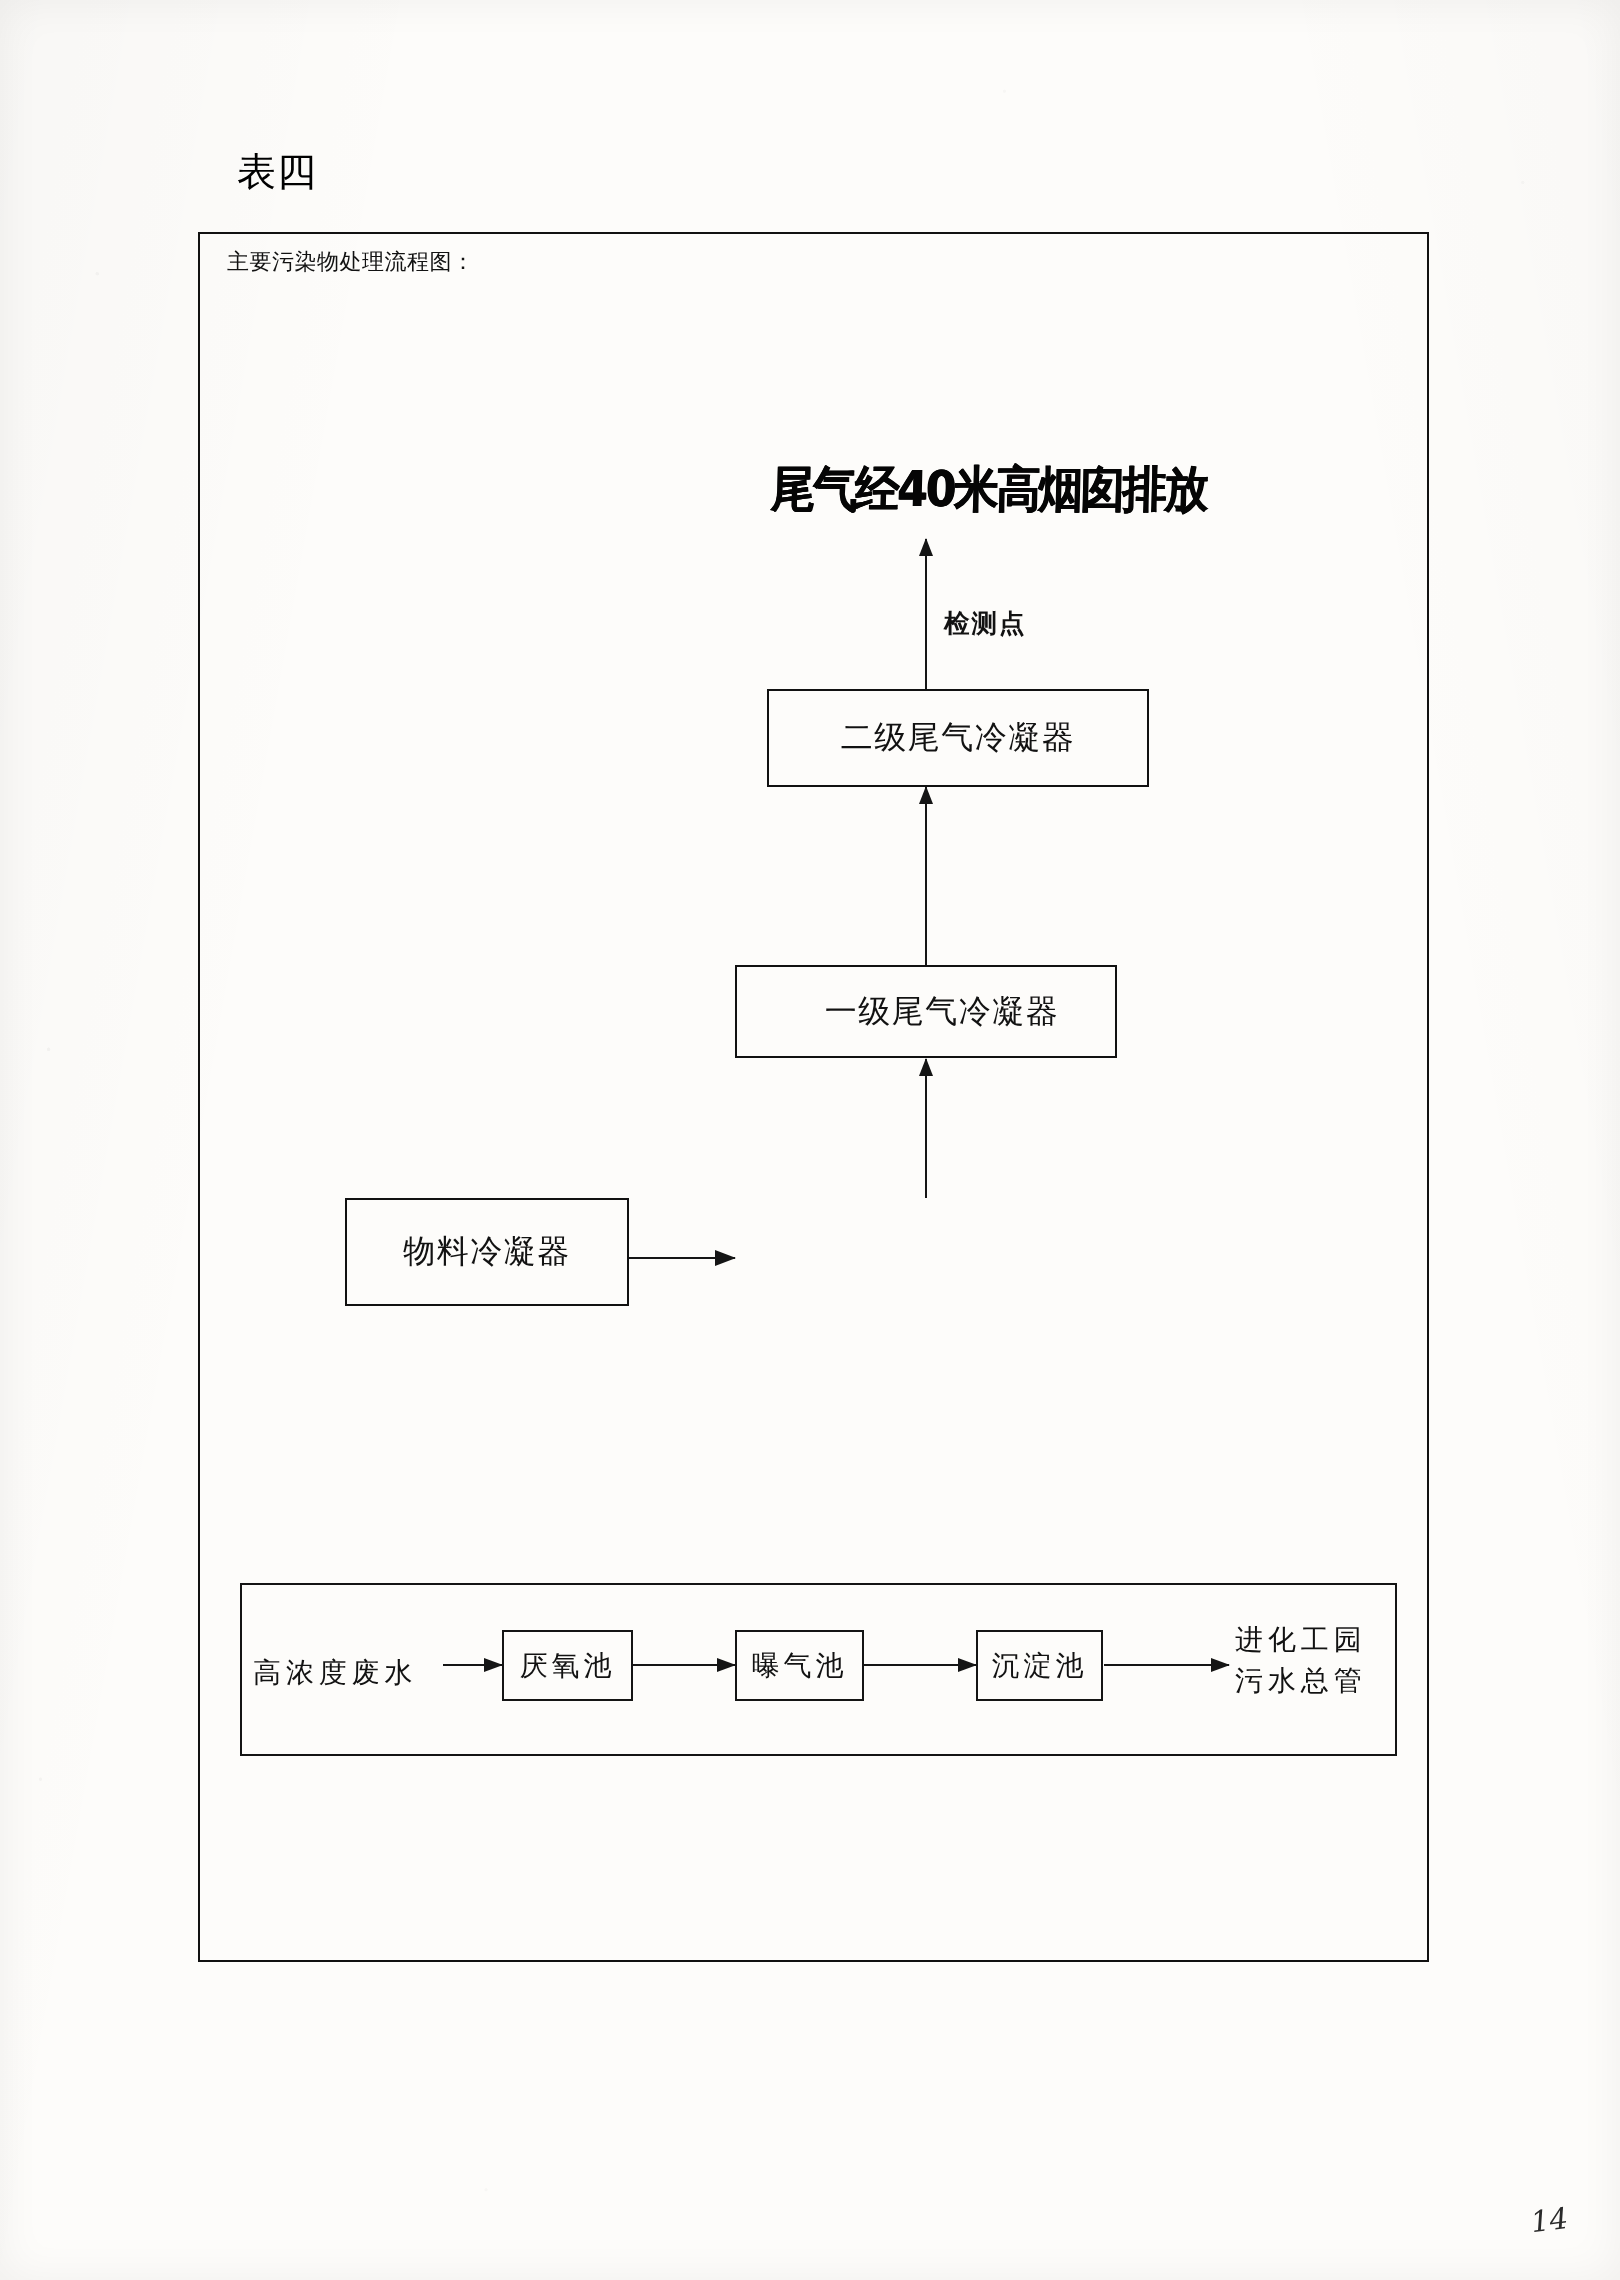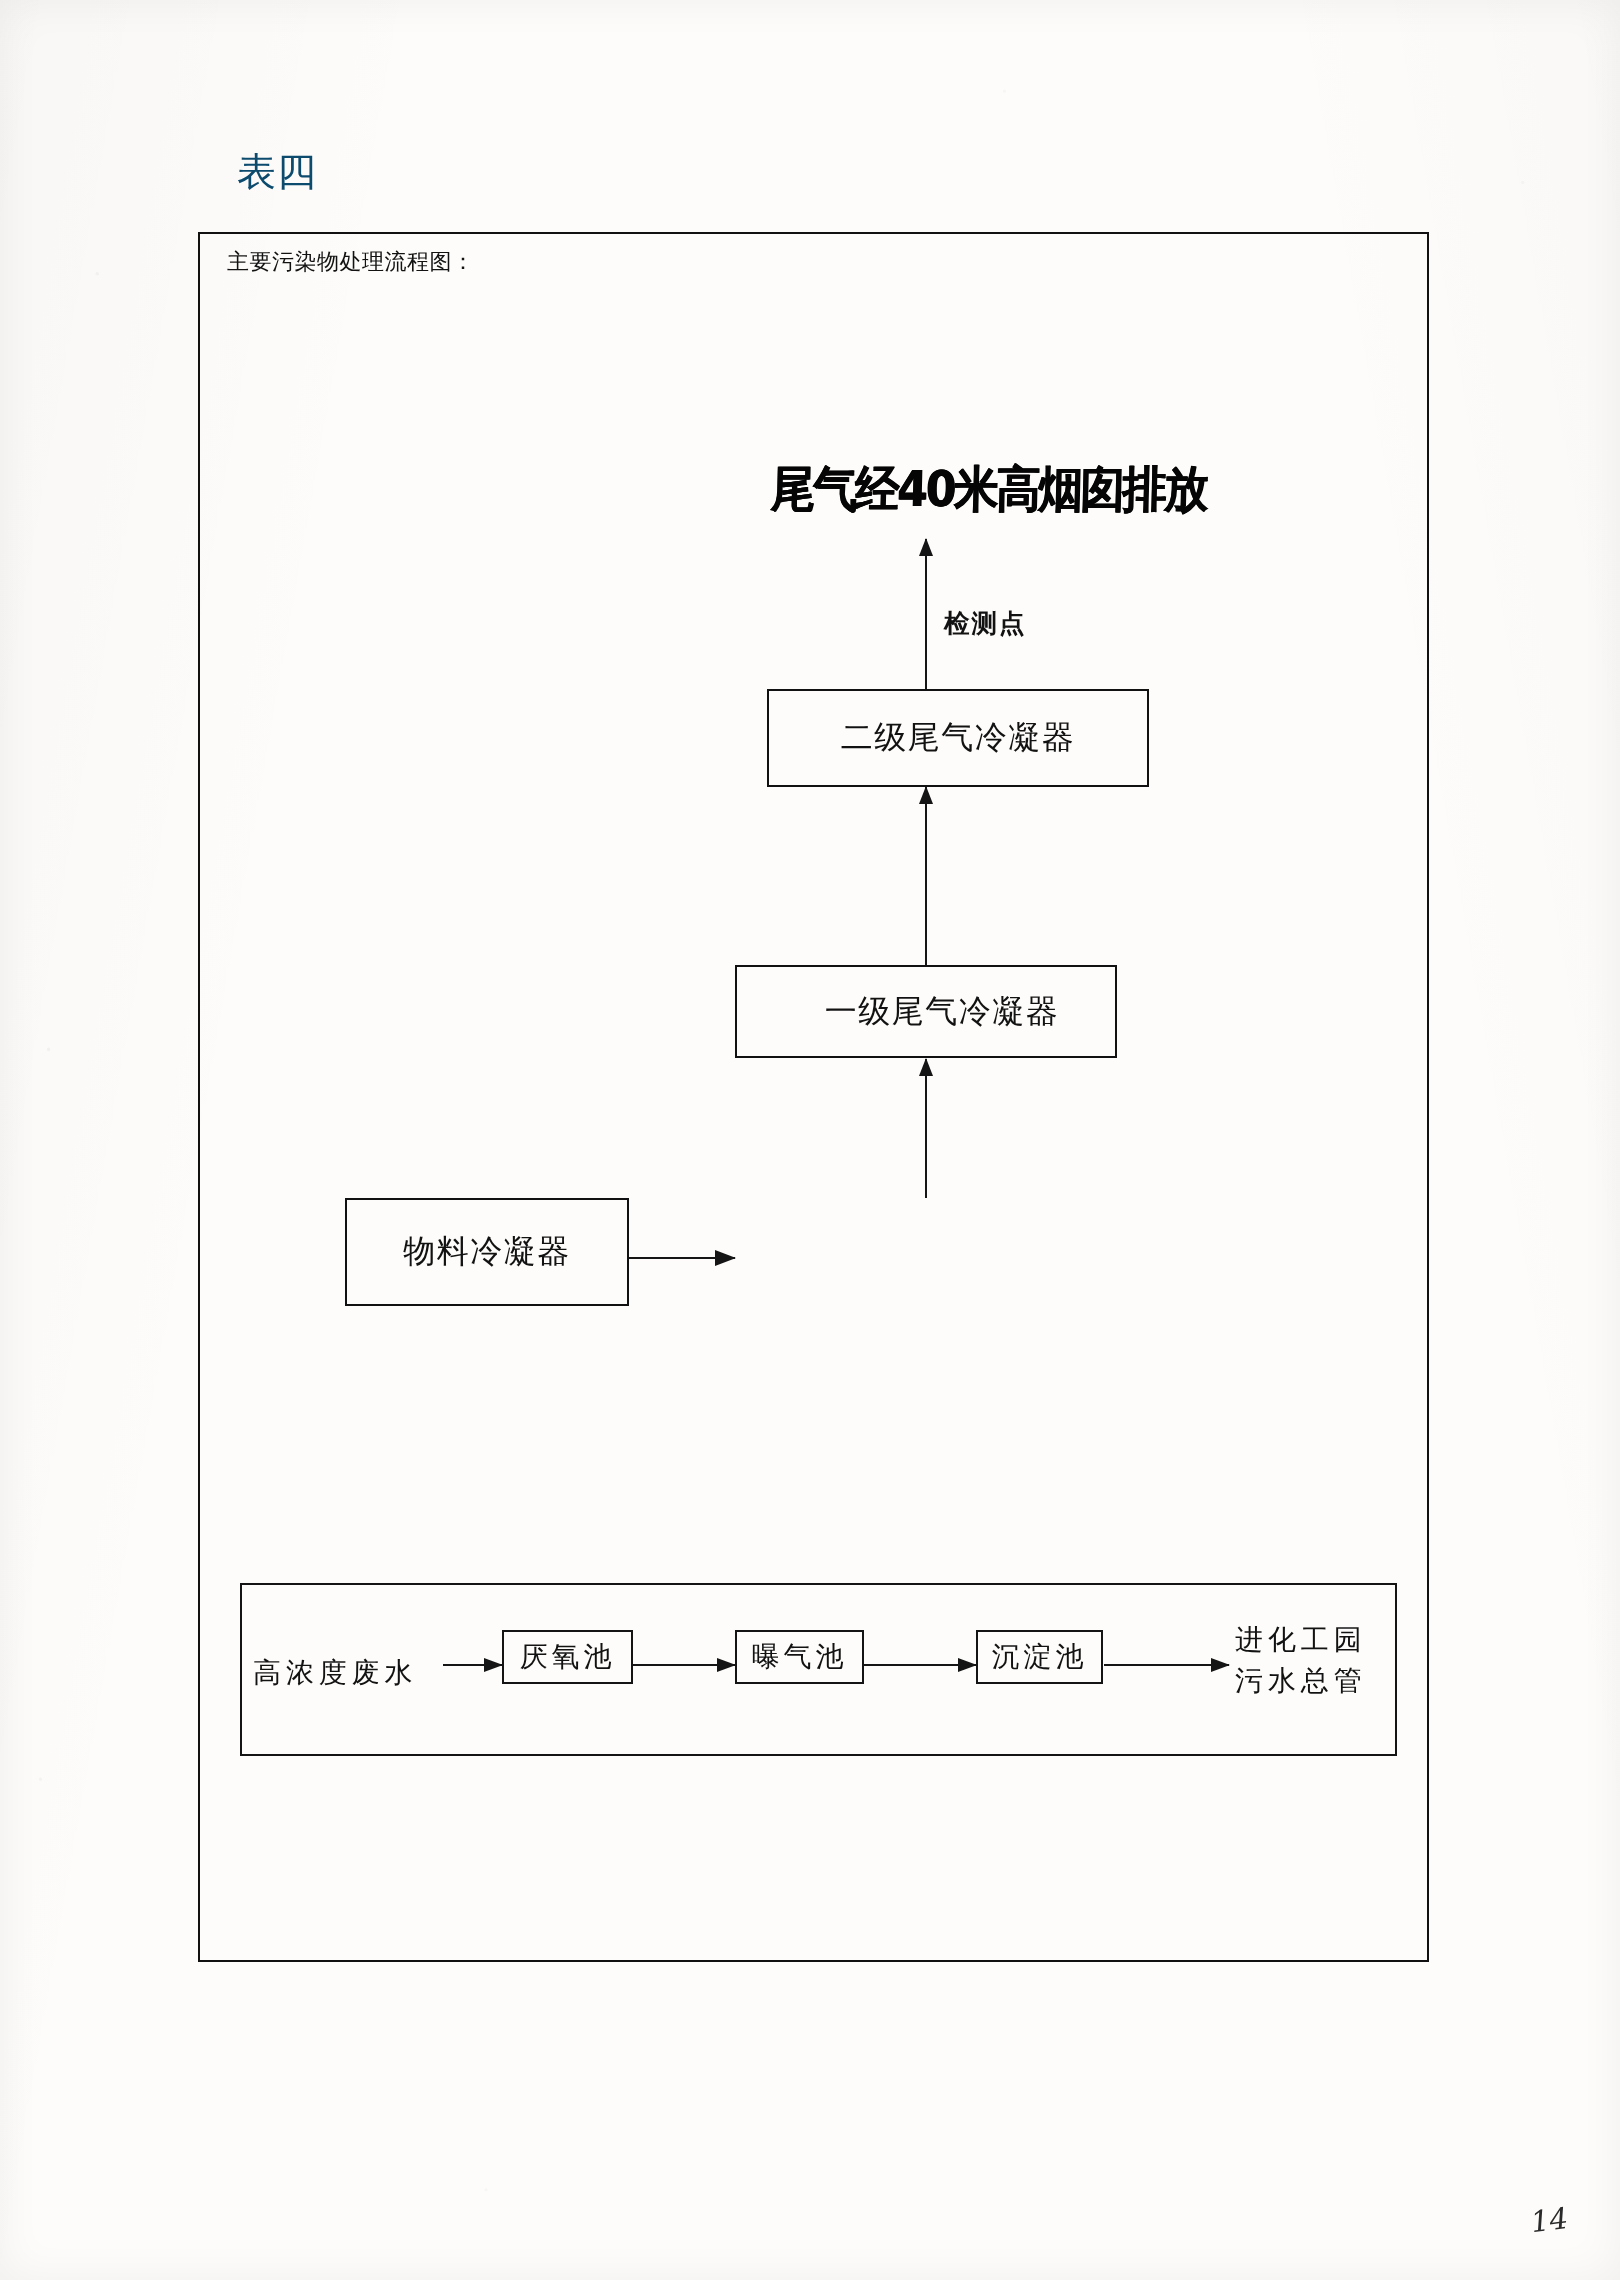--- a/index.html
+++ b/index.html
@@ -43,21 +43,21 @@
 
   
   .doc-title {
     position: absolute;
     left: 237px;
     top: 152px;
     font-size: 39px;
     line-height: 1;
     letter-spacing: 1px;
     font-family: "DejaVu Serif", "Liberation Serif", serif;
-    color: #0c4a6e;
+    color: #000000;
   }
 
   
   .outer-frame {
     position: absolute;
     left: 198px;
     top: 232px;
     width: 1231px;
     height: 1730px;
     border: 2.5px solid #111;
@@ -182,21 +182,21 @@
   #ww-influent { left: 253px; top: 1654px; }
 
   .ww-box {
     position: absolute;
     border: 2px solid #141414;
     box-sizing: border-box;
     display: flex;
     align-items: center;
     justify-content: center;
     top: 1630px;
-    height: 54px;
+    height: 71px;
   }
   .ww-box span {
     font-family: "DejaVu Serif", "Liberation Serif", serif;
     font-size: 28px;
     letter-spacing: 3.9px;
     white-space: nowrap;
   }
   #ww-box-anaerobic  { left: 502px; width: 131px; }
   #ww-box-aeration   { left: 735px; width: 129px; }
   #ww-box-settling   { left: 976px; width: 127px; }

